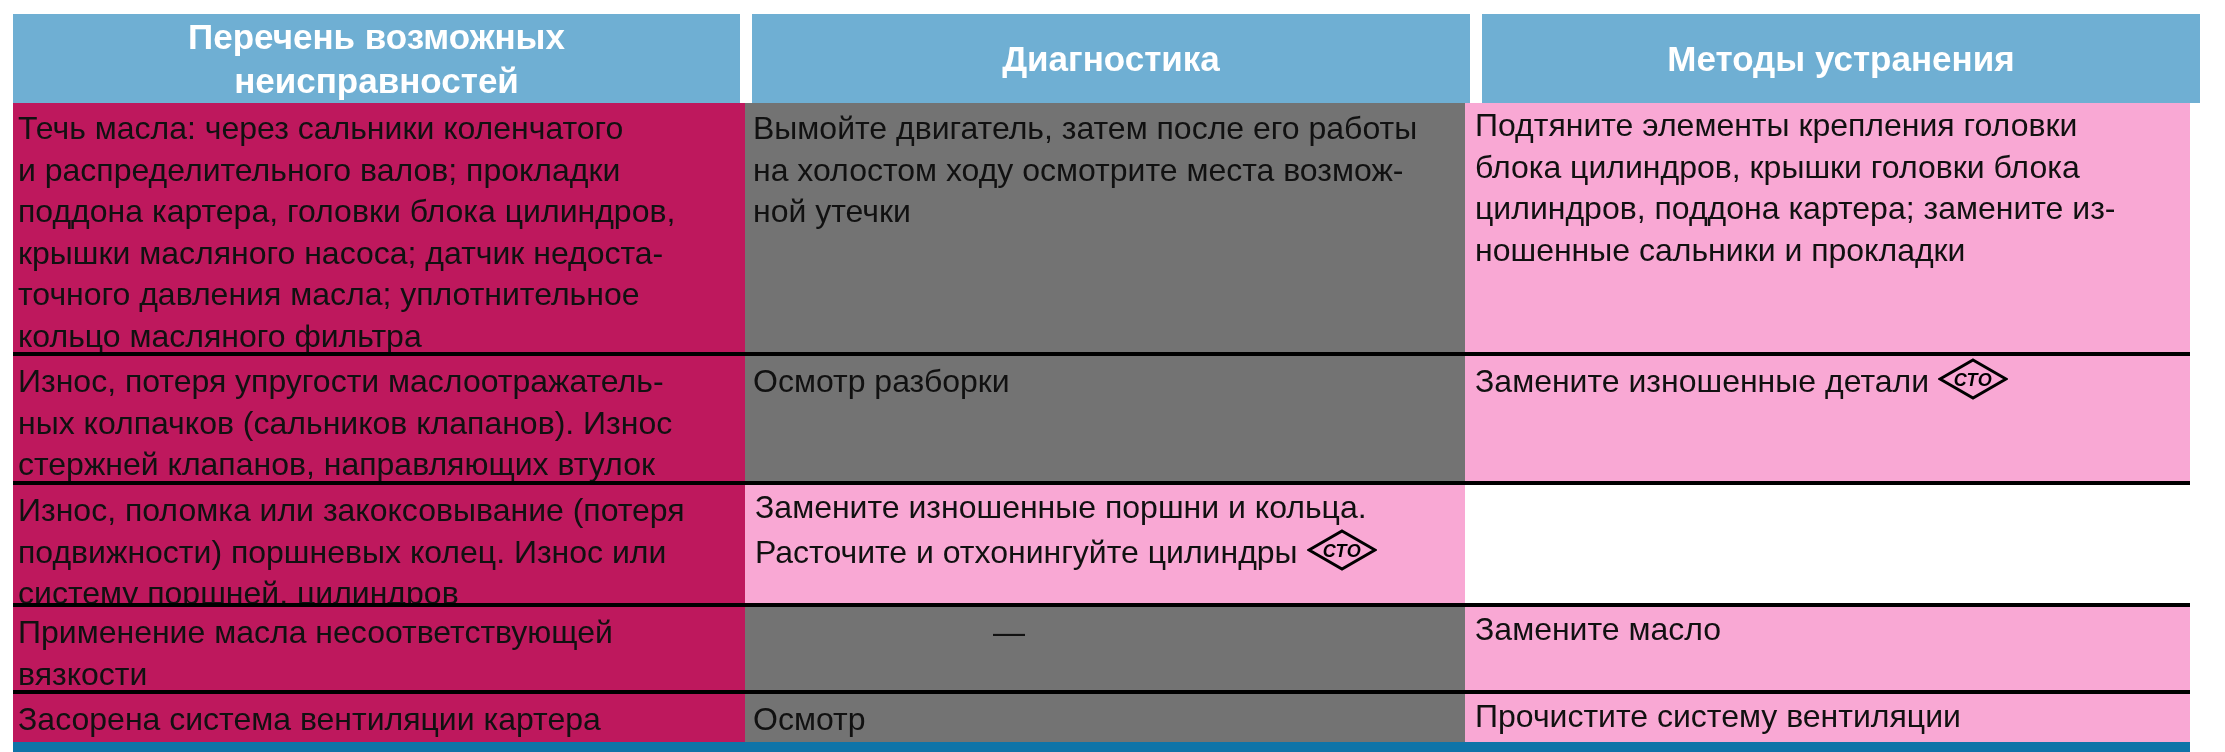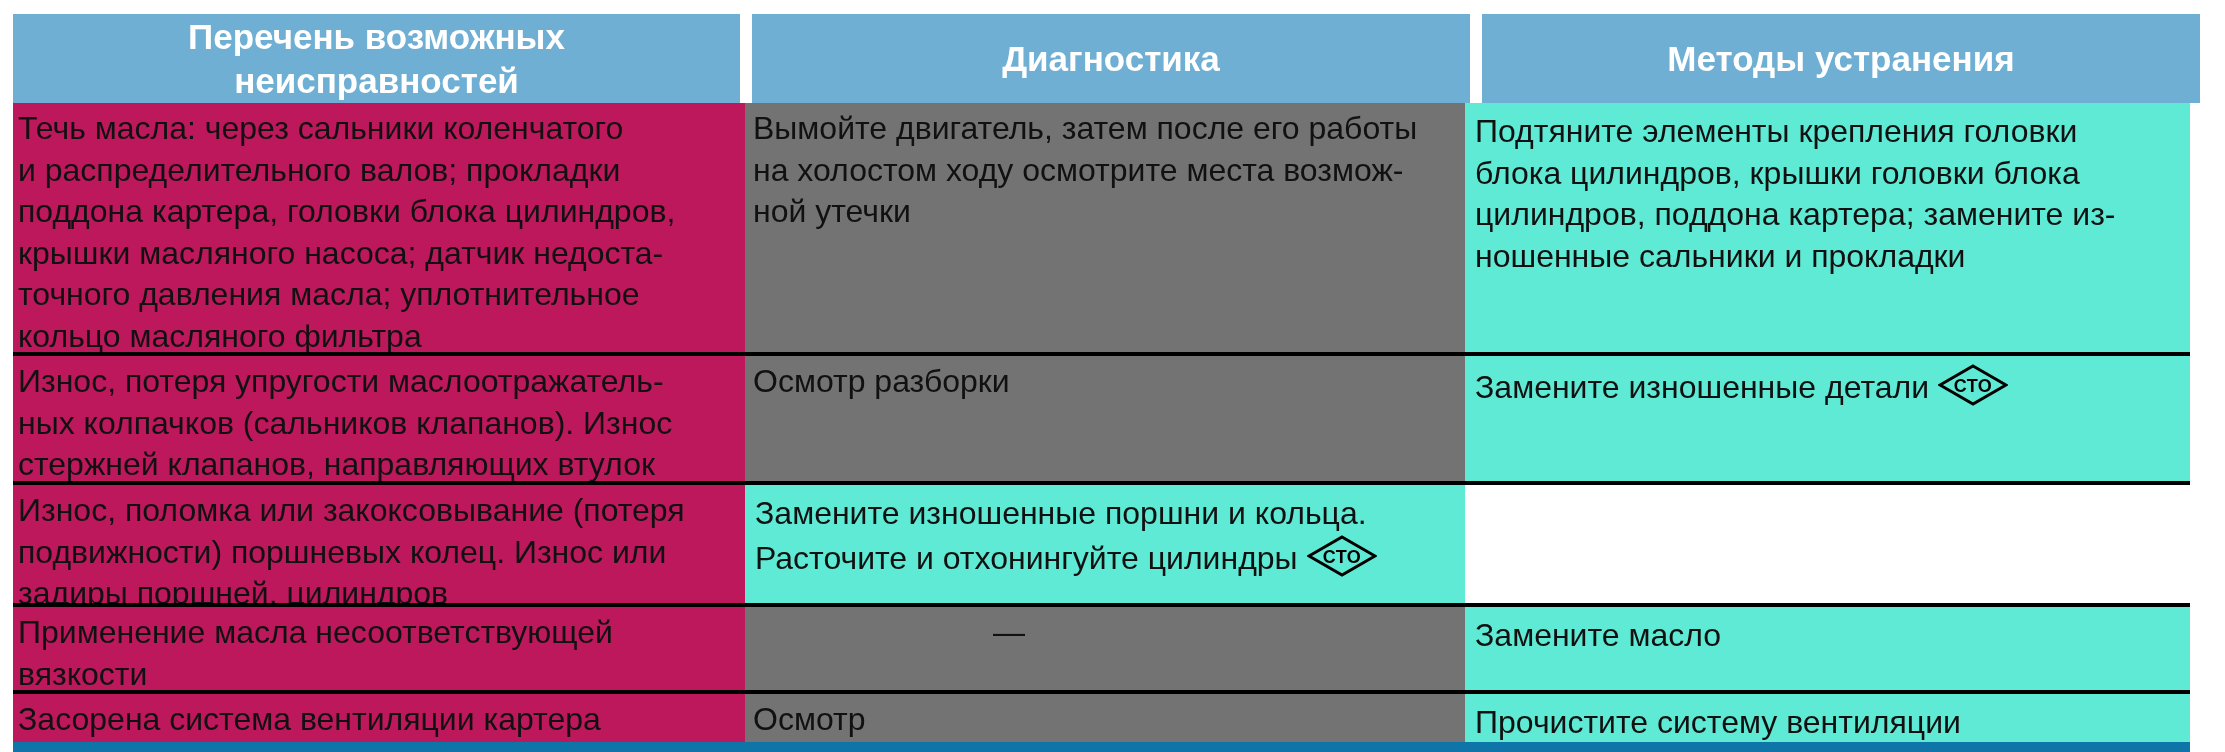--- a/index.html
+++ b/index.html
@@ -45,28 +45,29 @@
   .r2{height:125px;}
   .r3{height:118px;}
   .r4{height:83px;}
   .r5{height:48px;}
   .td{
     white-space:pre-line;
     overflow:hidden;
   }
   .c1{padding:5px 12px 0 5px;background:#be185d;}
   .c2{padding:5px 8px 0 8px;background:#737373;}
-  .c3{padding:8px 10px 0 10px;background:#5eead4;}
+  .c3{padding:2px 10px 0 10px;background:#f9a8d4;}
   .c2.center{text-align:center;padding-right:200px;}
   
   .sto{
     display:inline-block;
     width:70px;height:42px;
     vertical-align:-8px;
     margin-left:9px;
+    font-style:italic;
   }
   .sto svg{display:block;width:70px;height:42px;}
   .sto text{
     font-family:"Liberation Sans", sans-serif;
     font-weight:bold;
     font-size:18px;
     fill:#000000;
     letter-spacing:0.5px;
   }
   
@@ -112,21 +113,21 @@
       <div class="td c2">Осмотр разборки</div>
       <div class="td c3"><span>Замените изношенные детали</span><span class="sto"><svg viewBox="0 0 70 42" xmlns="http://www.w3.org/2000/svg">
               <polygon points="35,2 68,21 35,40 2,21" fill="none" stroke="#000000" stroke-width="3"></polygon>
               <text x="35" y="28" text-anchor="middle">СТО</text>
             </svg></span></div>
     </div>
 
     <div class="tr r3 bordered">
       <div class="td c1">Износ, поломка или закоксовывание (потеря
 подвижности) поршневых колец. Износ или
-задиры поршней, цилиндров</div>
+систему поршней, цилиндров</div>
       <div class="td c3"><span>Замените изношенные поршни и кольца.
 Расточите и отхонингуйте цилиндры</span><span class="sto"><svg viewBox="0 0 70 42" xmlns="http://www.w3.org/2000/svg">
               <polygon points="35,2 68,21 35,40 2,21" fill="none" stroke="#000000" stroke-width="3"></polygon>
               <text x="35" y="28" text-anchor="middle">СТО</text>
             </svg></span></div>
     </div>
 
     <div class="tr r4 bordered">
       <div class="td c1">Применение масла несоответствующей
 вязкости</div>

